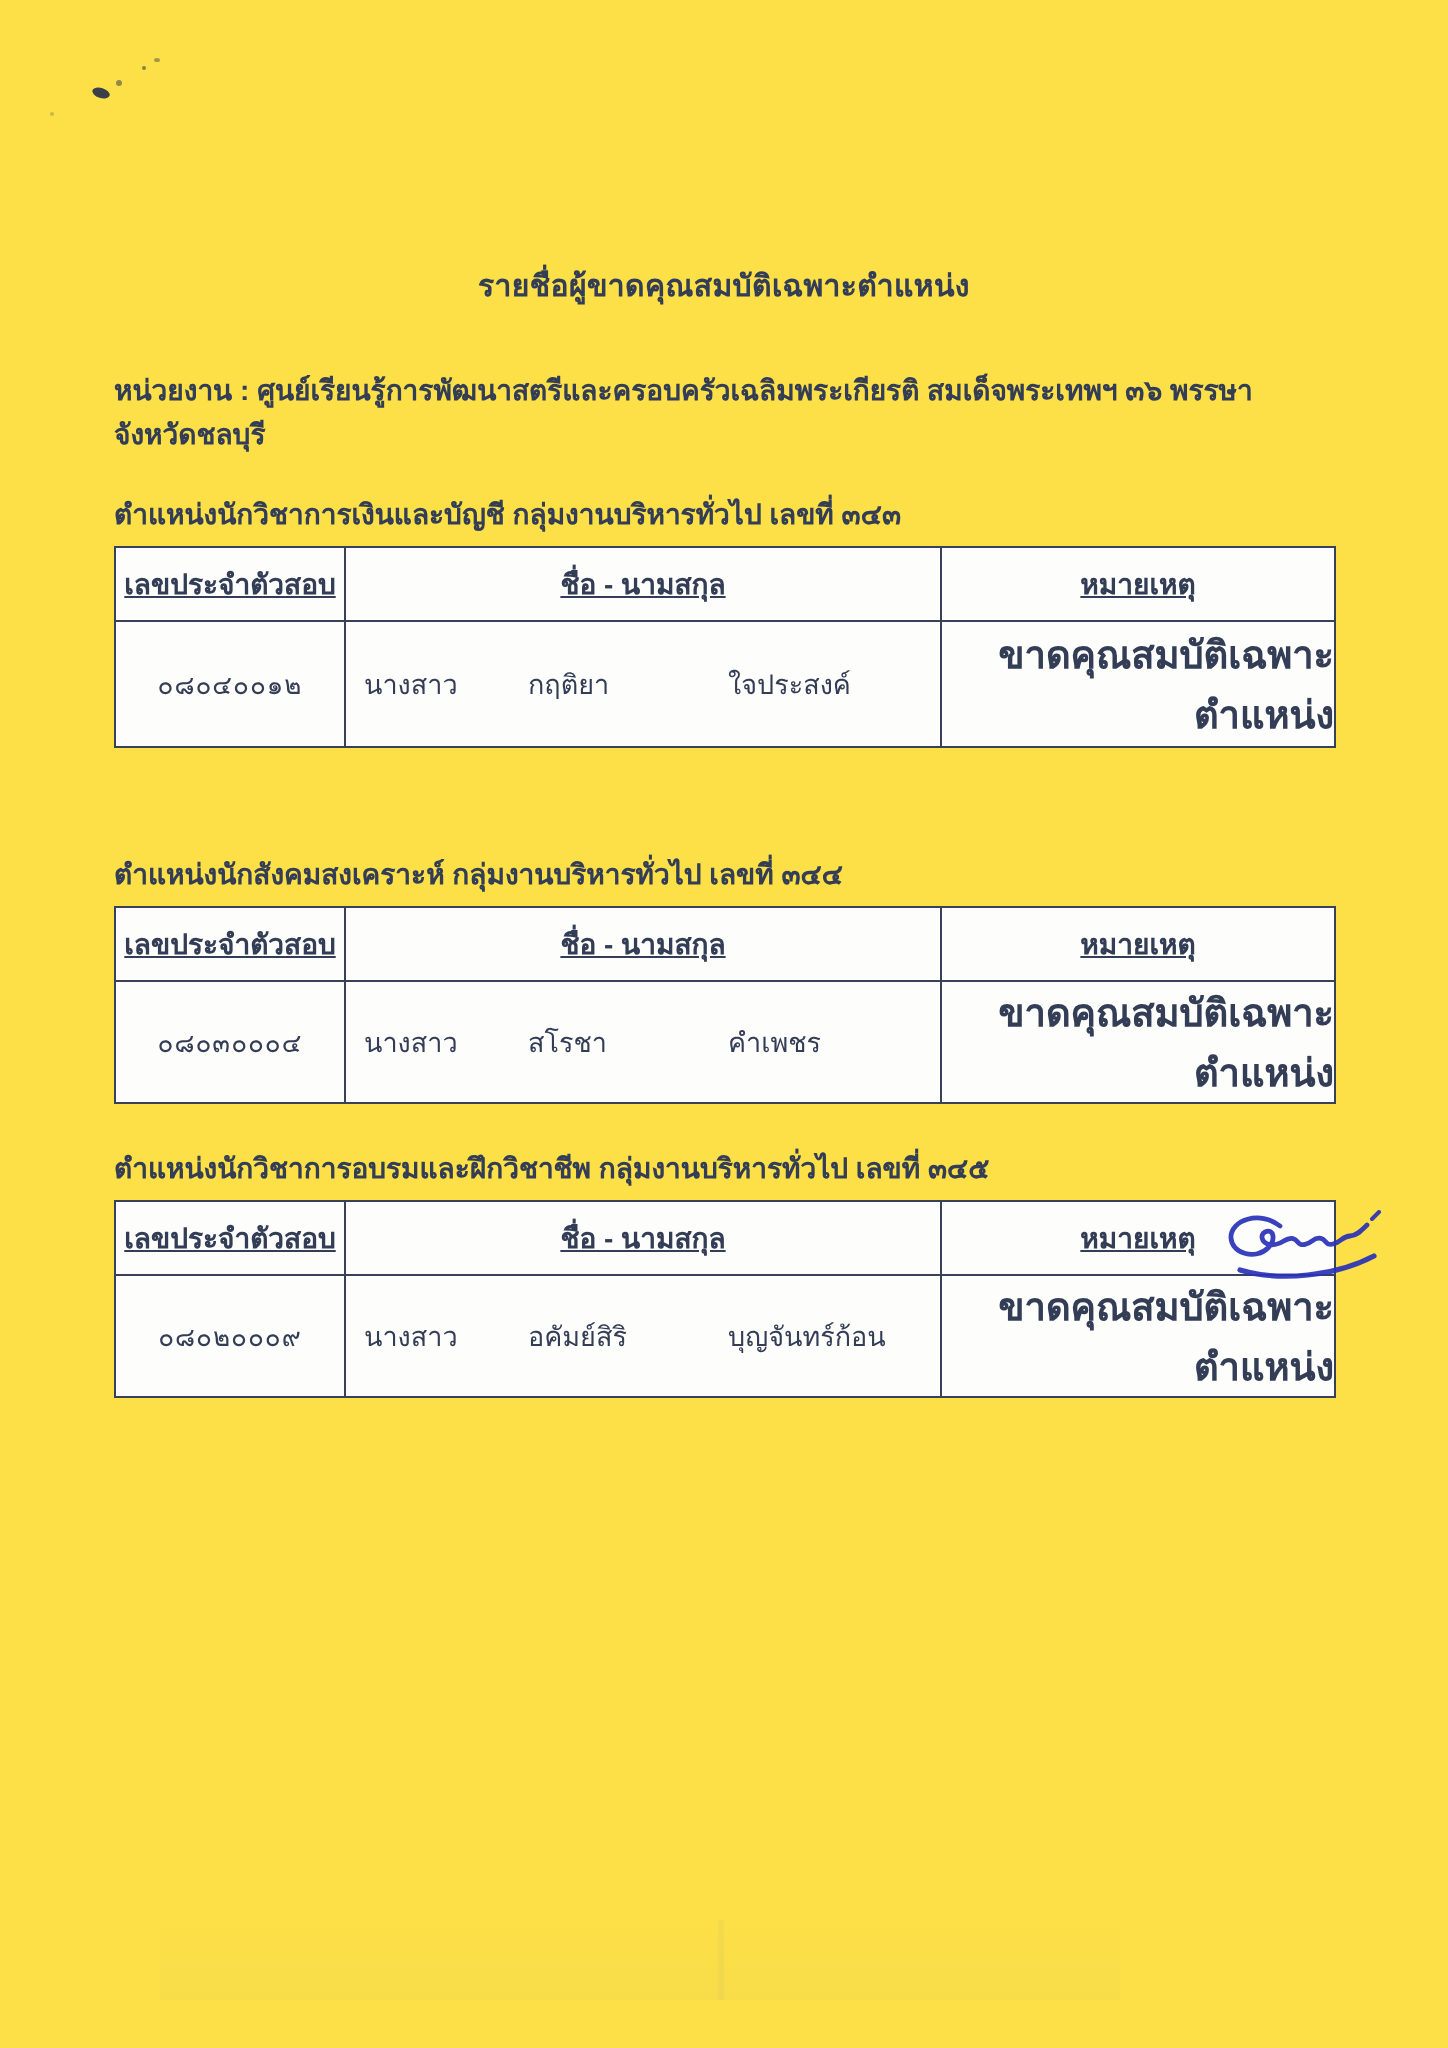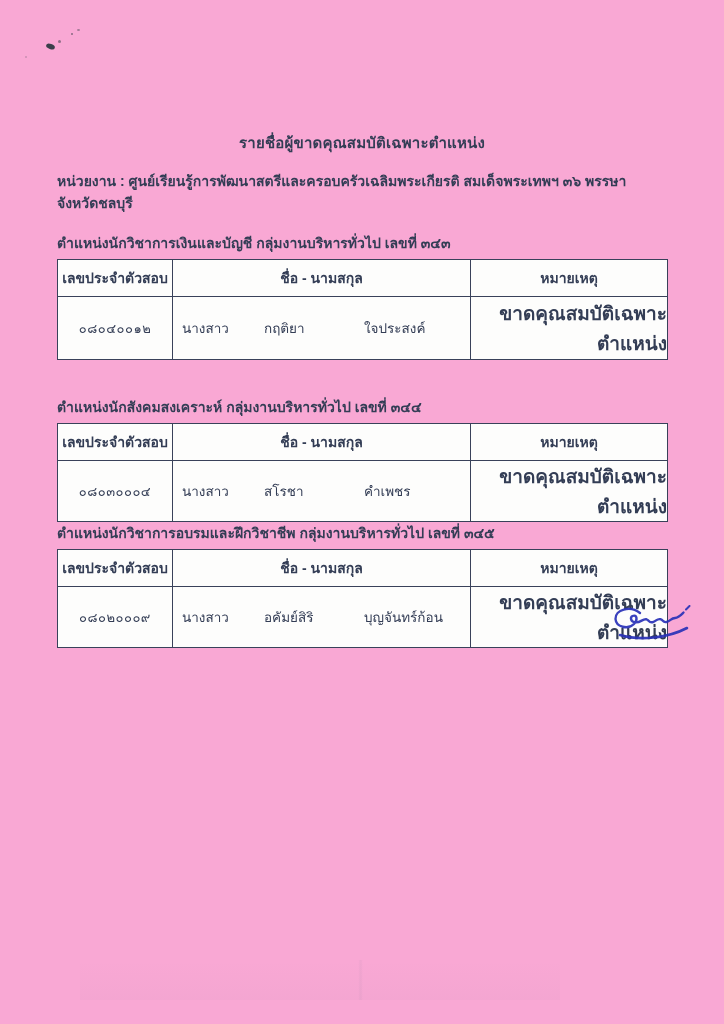--- a/index.html
+++ b/index.html
@@ -2,54 +2,54 @@
 <html><head>
 <meta charset="utf-8">
 <style>
   * { margin:0; padding:0; box-sizing:border-box; }
   html,body { width:724px; height:1024px; }
   body { background:#e8e8e6; font-family:"Liberation Sans", sans-serif; }
 
   .paper {
     position:relative;
     width:724px; height:1024px;
-    background:#f9a8d4;
+    background:#fde047;
     padding:131px 57px 0 57px;
     color:#333d55;
     overflow:hidden;
   }
 
   .doc-title {
     font-size:15px; font-weight:bold; text-align:center;
     letter-spacing:.2px;
   }
   .agency {
-    margin-top:15px;
+    margin-top:29px;
     font-size:14px; font-weight:bold;
   }
 
   .position-section h2 {
     font-size:14px; font-weight:bold;
     margin-bottom:5px;
   }
   .sec-1 { margin-top:18px; }
-  .sec-2 { margin-top:36px; }
-  .sec-3 { }
+  .sec-2 { margin-top:52px; }
+  .sec-3 { margin-top:21px; }
 
   table {
     width:610px;
     border-collapse:collapse;
     table-layout:fixed;
     background:#fdfdfc;
   }
   th, td { border:1.5px solid #39415a; }
   th {
     height:37px;
     font-size:14px; font-weight:bold;
-    text-align:center; vertical-align:middle;
+    text-align:center; vertical-align:middle;text-decoration:underline;
   }
   td { font-size:13.5px; vertical-align:middle; }
   .t1 tbody td { height:63px; }
   .t2 tbody td { height:38px; }
   .t3 tbody td { height:30px; }
 
   .c-exam { text-align:center; font-size:13px; letter-spacing:.5px; }
   .c-name { padding-left:9px; }
   .name-inner { display:flex; align-items:flex-end; }
   .n-title { width:82px; }

